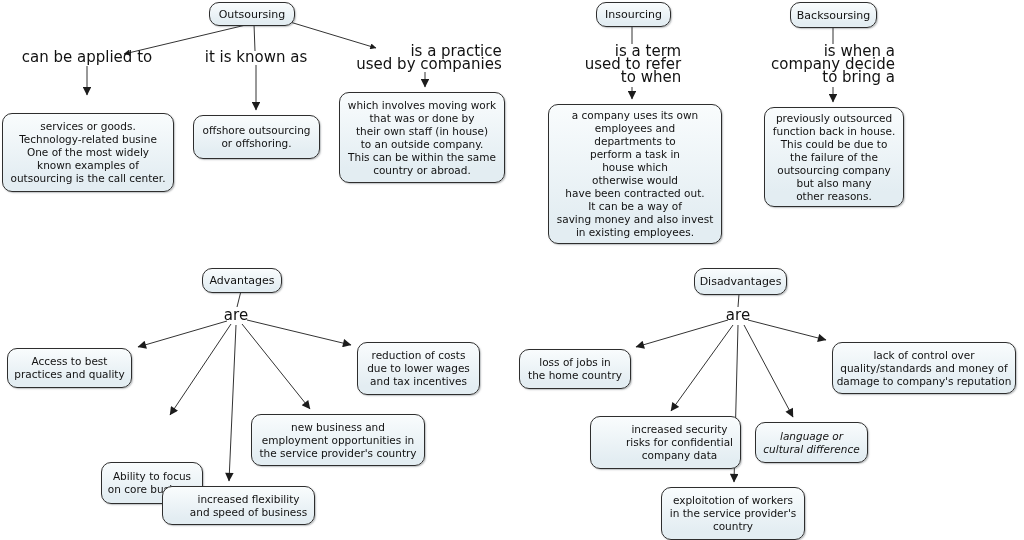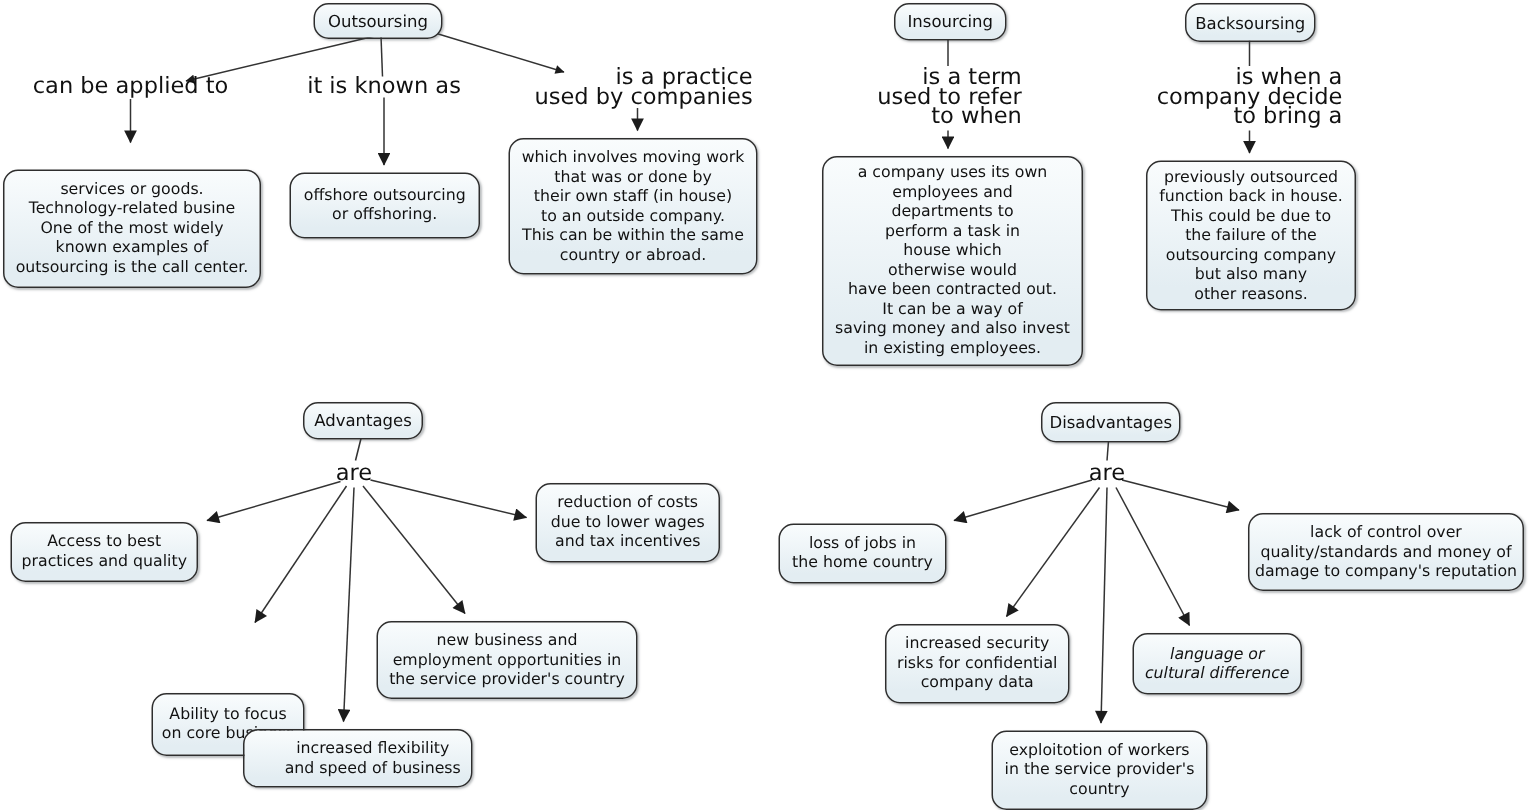--- a/index.html
+++ b/index.html
@@ -162,31 +162,31 @@
   </div>
 <div class="concept" style="left:162px;top:486px;width:131px;height:37px;padding-left:20px;">
     <span class="txt">increased flexibility
 and speed of business</span>
   </div>
 <div class="concept" style="left:251px;top:414px;width:172px;height:50px;">
     <span class="txt">new business and
 employment opportunities in
 the service provider's country</span>
   </div>
-<div class="concept" style="left:357px;top:322px;width:121px;height:51px;">
+<div class="concept" style="left:357px;top:342px;width:121px;height:51px;">
     <span class="txt">reduction of costs
 due to lower wages
 and tax incentives</span>
   </div>
 
 <div class="concept" style="left:519px;top:349px;width:110px;height:38px;">
     <span class="txt">loss of jobs in
 the home country</span>
   </div>
-<div class="concept" style="left:590px;top:416px;width:121px;height:51px;">
+<div class="concept" style="left:590px;top:416px;width:121px;height:51px;padding-left:28px;">
     <span class="txt">increased security
 risks for confidential
 company data</span>
   </div>
 <div class="concept" style="left:661px;top:487px;width:142px;height:51px;">
     <span class="txt">exploitotion of workers
 in the service provider's
 country</span>
   </div>
 <div class="concept" style="left:755px;top:422px;width:111px;height:39px;font-style:italic;">

